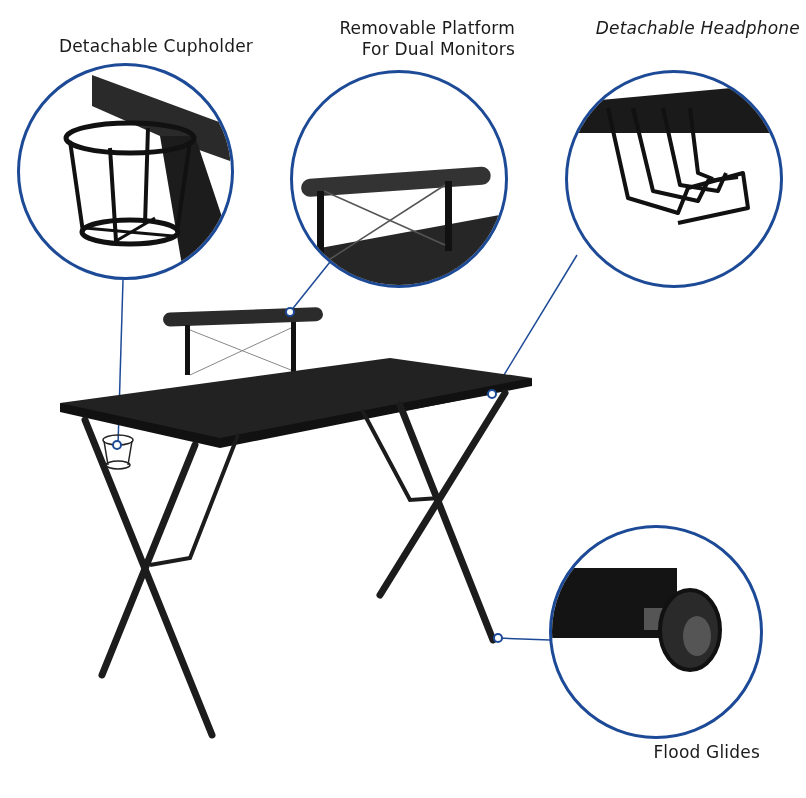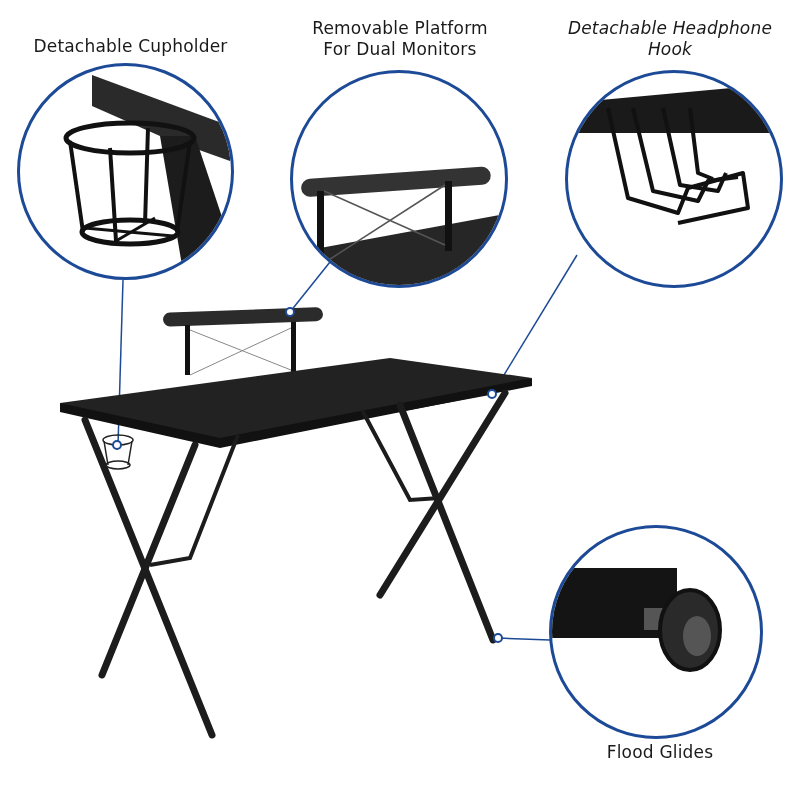--- a/index.html
+++ b/index.html
@@ -1,34 +1,33 @@
 <!DOCTYPE html>
 <html><head>
 <meta charset="utf-8">
 <style>
   html,body{margin:0;padding:0;background:#ffffff;}
   body{width:806px;height:798px;position:relative;overflow:hidden;font-family:"DejaVu Sans","Liberation Sans",sans-serif;color:#1a1a1a;}
-  .label{position:absolute;font-size:17px;line-height:21px;text-align:center;color:#1a1a1a;letter-spacing:0.2px;}
+  .label{position:absolute;font-size:17px;line-height:21px;text-align:right;color:#1a1a1a;letter-spacing:0.2px;}
   .label span{display:block;}
   .circle{position:absolute;border:3px solid #1d4a96;border-radius:50%;background:#fff;overflow:hidden;box-sizing:border-box;}
   svg{position:absolute;left:0;top:0;}
 </style>
 </head>
 <body>
 
 <div class="label" style="left:8px;top:36px;width:245px;">
   <span>Detachable Cupholder</span>
 </div>
 <div class="label" style="left:285px;top:18px;width:230px;">
   <span>Removable Platform</span>
   <span>For Dual Monitors</span>
 </div>
 <div class="label" style="left:540px;top:18px;width:260px;font-style:italic;">
   <span>Detachable Headphone</span>
-  <span>Hook</span>
 </div>
 <div class="label" style="left:560px;top:742px;width:200px;">
   <span>Flood Glides</span>
 </div>
 
 <div class="circle" style="left:17px;top:63px;width:217px;height:217px;">
   <svg width="217" height="217">
     <polygon points="72,9 210,60 210,95 140,70 72,40" fill="#2a2a2a"></polygon>
     <polygon points="140,70 175,70 215,190 190,217 165,217" fill="#1c1c1c"></polygon>
     <ellipse cx="110" cy="72" rx="64" ry="15" fill="none" stroke="#111" stroke-width="5"></ellipse>

